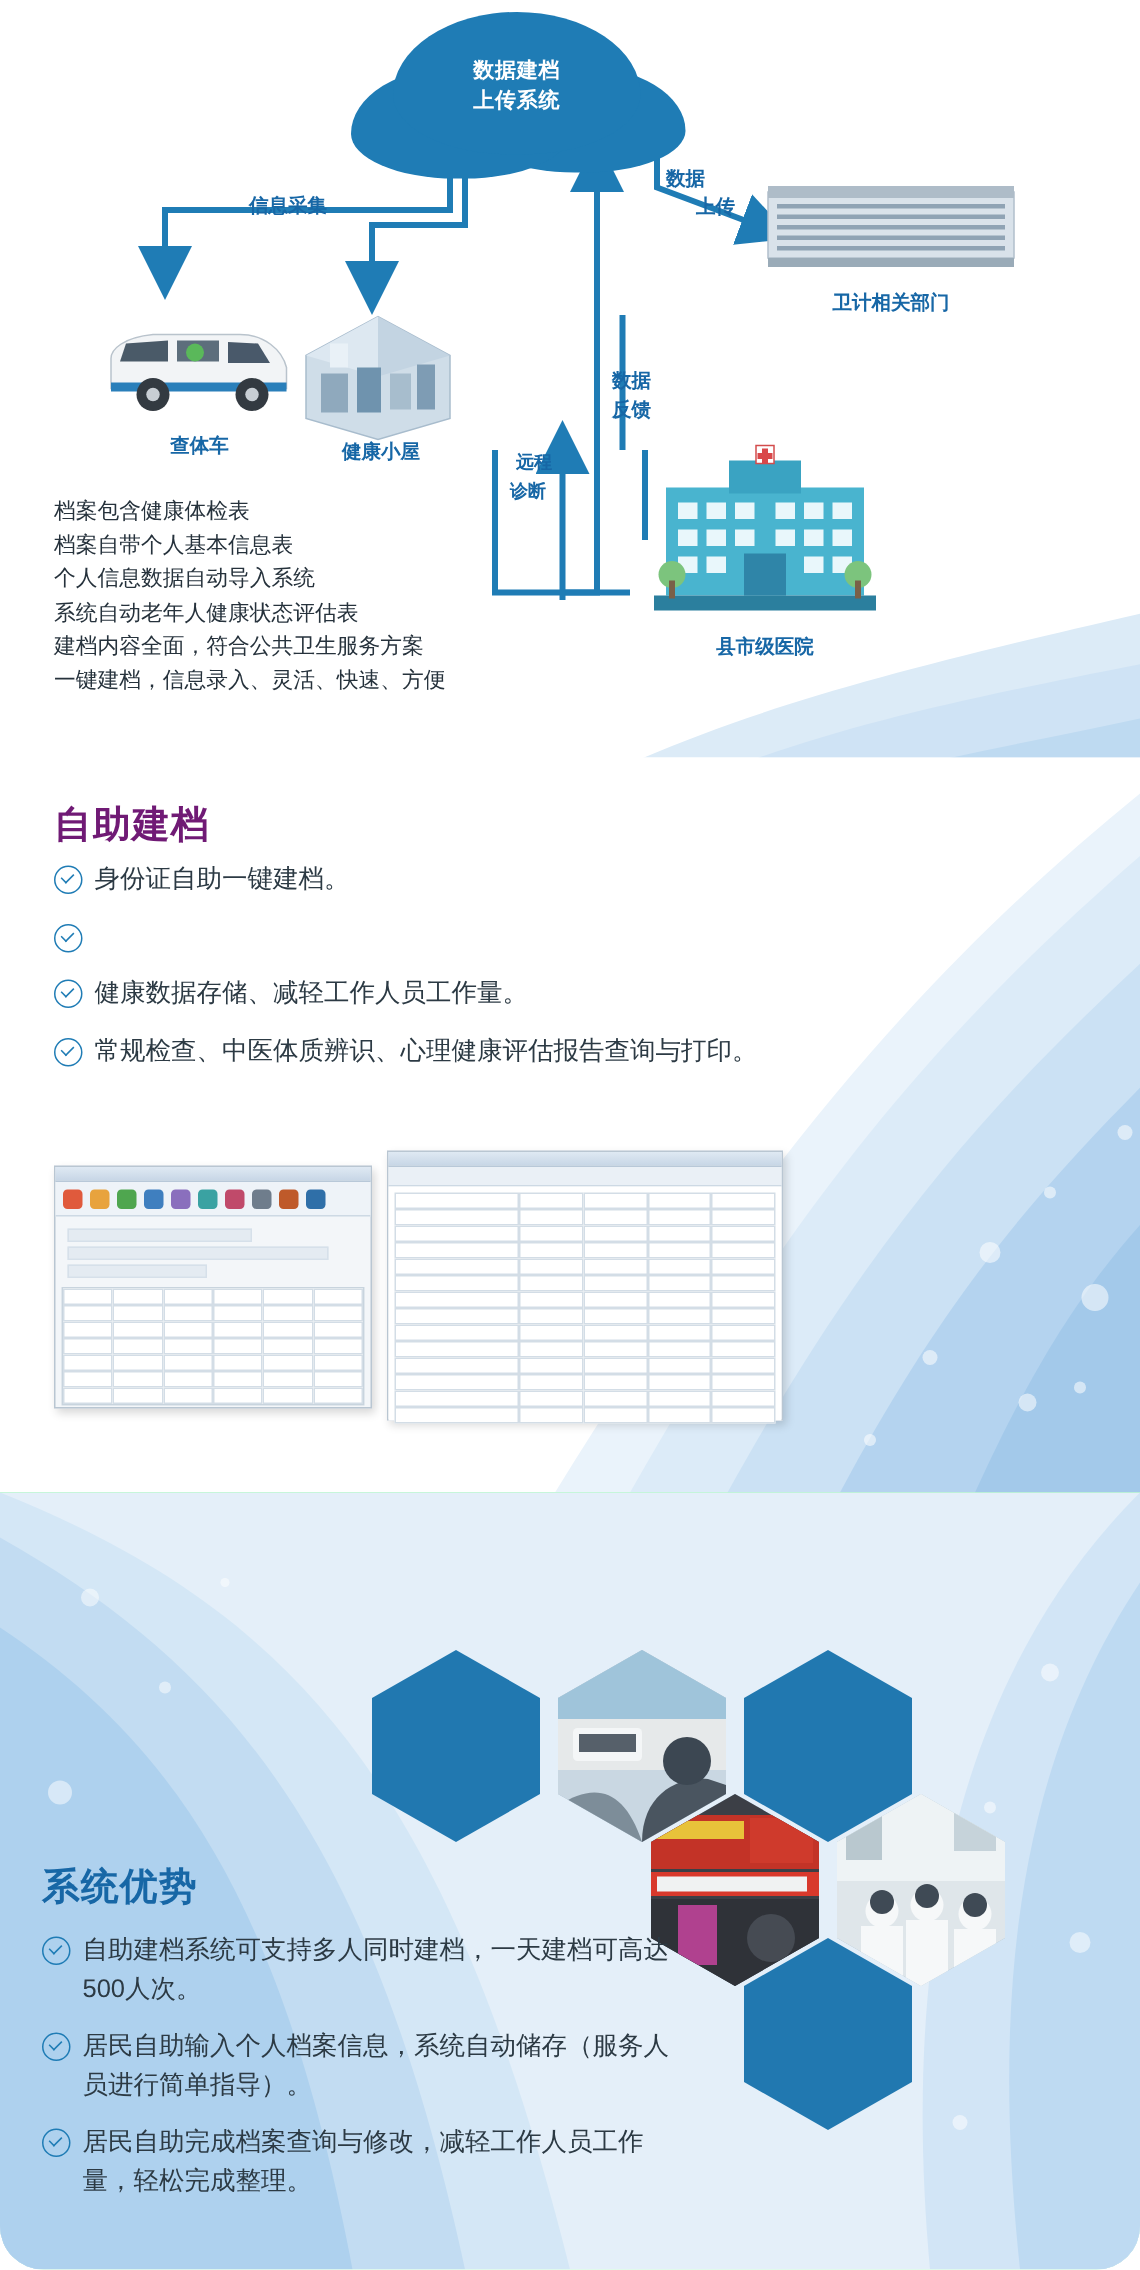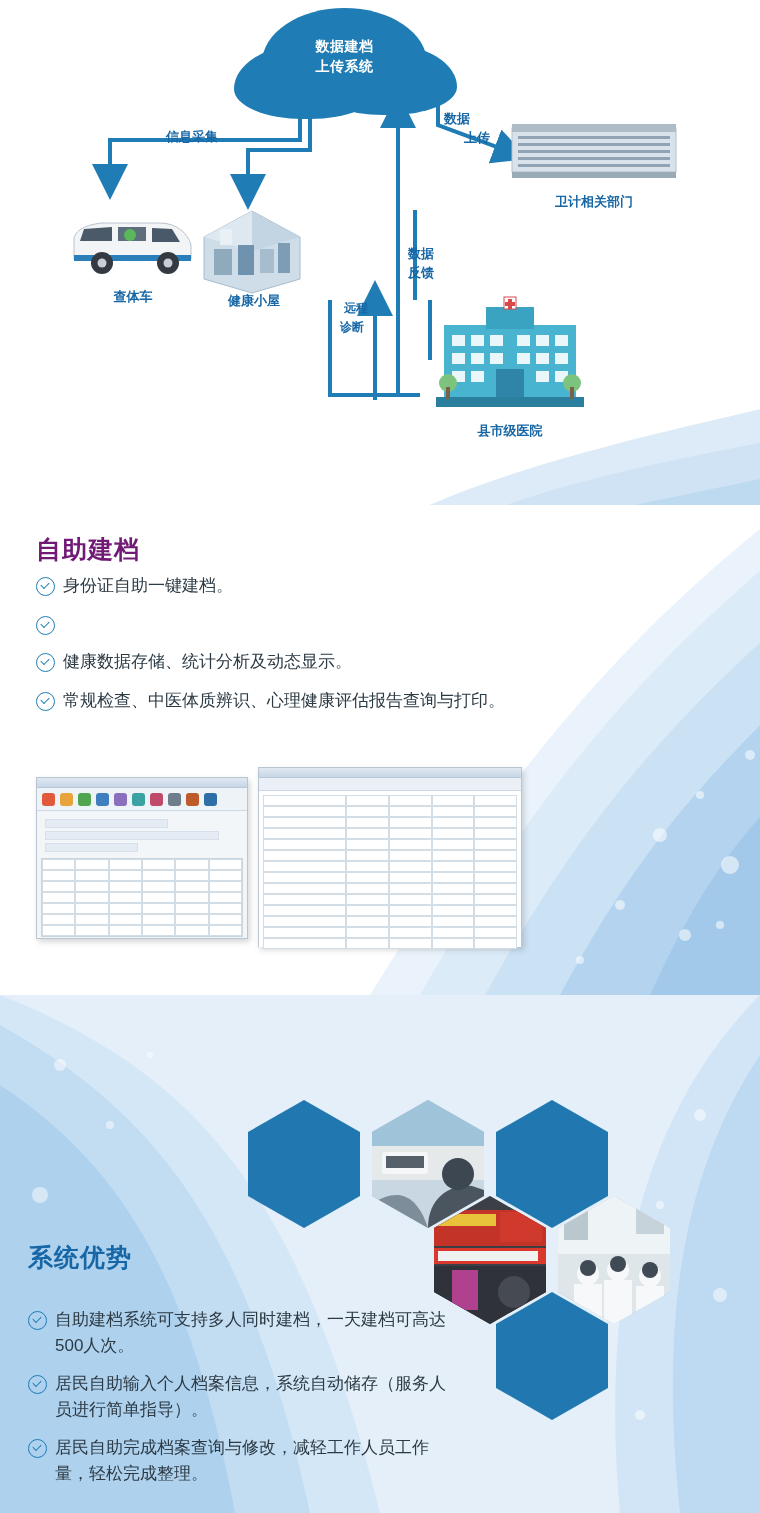--- a/index.html
+++ b/index.html
@@ -3,21 +3,21 @@
 <meta charset="utf-8">
 <style>
   html,body{margin:0;padding:0;}
   body{
     width:760px;height:1513px;
     font-family:"Liberation Sans","DejaVu Sans",sans-serif;
     background:#ffffff;
     overflow:hidden;
     position:relative;
   }
-  .page{position:relative;width:760px;height:1513px;overflow:hidden;}
+  .page{position:relative;width:760px;height:1513px;overflow:hidden;border-radius:29px;}
 
   
   #sec1{position:absolute;left:0;top:0;width:760px;height:505px;overflow:hidden;background:#fff;}
   #sec1 .bgwave{position:absolute;right:-40px;top:150px;width:520px;height:400px;}
 
   .cloud{
     position:absolute;left:262px;top:8px;width:165px;height:95px;
     background:#1f7cb5;border-radius:50% 50% 48% 48%/58% 58% 42% 42%;
     box-shadow:-38px 26px 0 -10px #1f7cb5, 42px 24px 0 -12px #1f7cb5;
     display:flex;align-items:center;justify-content:center;
@@ -55,21 +55,21 @@
   .tools{height:22px;background:#eef3f8;border-bottom:1px solid #cdd9e4;display:flex;align-items:center;gap:5px;padding:0 5px;}
   .tools i{display:block;width:13px;height:13px;border-radius:3px;}
   .gridrow{display:flex;}
   .gridrow span{flex:1;border:1px solid #d3dde6;height:9px;background:#fff;}
   .formline{height:7px;margin:3px 4px;background:#e4ebf2;border:1px solid #d6e0ea;}
 
   
   #sec3{position:absolute;left:0;top:995px;width:760px;height:518px;background:#86efac;overflow:hidden;}
   #sec3 .wave{position:absolute;left:0;top:0;width:760px;height:518px;}
   .h3title{position:absolute;left:28px;top:246px;color:#1767a6;font-size:25px;font-weight:700;letter-spacing:1px;}
-  .itemlist3{position:absolute;left:28px;top:292px;width:430px;margin-top:20px;}
+  .itemlist3{position:absolute;left:28px;top:292px;width:430px;}
   .itemlist3 .itxt{font-size:17px;line-height:26px;}
   .itemlist3 .item{margin-bottom:12px;}
 
   .hex{position:absolute;width:112px;height:128px;clip-path:polygon(50% 0%,100% 25%,100% 75%,50% 100%,0% 75%,0% 25%);overflow:hidden;}
   .hexsolid{background:#2178b0;}
   .hexph{background:#9fb7c8;}
   .hexph .ph{width:100%;height:100%;}
 </style>
 </head>
 <body>
@@ -187,20 +187,28 @@
         <rect x="16" y="92" width="4" height="12" fill="#7a6048"></rect>
       <circle cx="142" cy="88" r="9" fill="#7cc47d"></circle>
         <rect x="140" y="92" width="4" height="12" fill="#7a6048"></rect>
     </svg>
 
     <div class="caption" style="left:88px;top:288px;width:90px;">查体车</div>
     <div class="caption" style="left:206px;top:292px;width:96px;">健康小屋</div>
     <div class="caption" style="left:524px;top:193px;width:140px;">卫计相关部门</div>
     <div class="caption" style="left:440px;top:422px;width:140px;">县市级医院</div>
 
+    <div class="bullets">
+      <div>档案包含健康体检表</div>
+      <div>档案自带个人基本信息表</div>
+      <div>个人信息数据自动导入系统</div>
+      <div>系统自动老年人健康状态评估表</div>
+      <div>建档内容全面，符合公共卫生服务方案</div>
+      <div>一键建档，信息录入、灵活、快速、方便</div>
+    </div>
   </div>
 
   <div id="sec2">
     <svg class="wave" viewBox="0 0 560 490">
       <path d="M560,0 C420,110 300,230 140,490 L560,490 Z" fill="#eaf3fb"></path>
       <path d="M560,40 C430,150 320,260 190,490 L560,490 Z" fill="#dcebf8"></path>
       <path d="M560,110 C450,210 360,300 255,490 L560,490 Z" fill="#cbe1f4"></path>
       <path d="M560,190 C480,270 410,340 330,490 L560,490 Z" fill="#b4d3ef"></path>
       <path d="M560,280 C510,330 470,380 420,490 L560,490 Z" fill="#a3c9ea"></path>
       <g fill="#ffffff" opacity=".55">
@@ -220,21 +228,21 @@
     <div class="itemlist">
       <div class="item">
         <span class="chk"></span>
         <span class="itxt">身份证自助一键建档。</span>
       </div>
       <div class="item">
         <span class="chk"></span>
       </div>
       <div class="item">
         <span class="chk"></span>
-        <span class="itxt">健康数据存储、统计分析及动态显示。</span>
+        <span class="itxt">健康数据存储、减轻工作人员工作量。</span>
       </div>
       <div class="item">
         <span class="chk"></span>
         <span class="itxt">常规检查、中医体质辨识、心理健康评估报告查询与打印。</span>
       </div>
     </div>
 
     <div class="shot" id="shotA">
       <div class="winbar"></div>
       <div class="tools">

